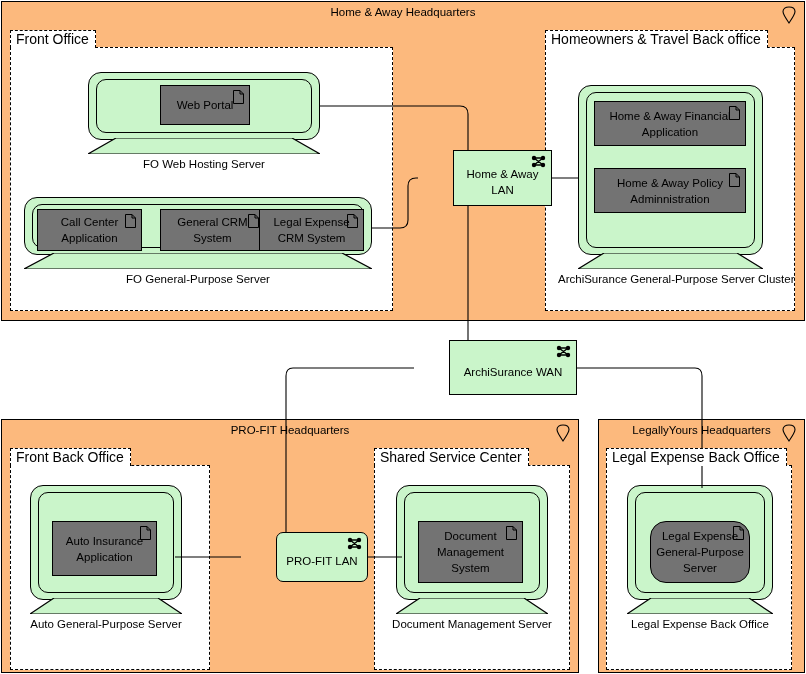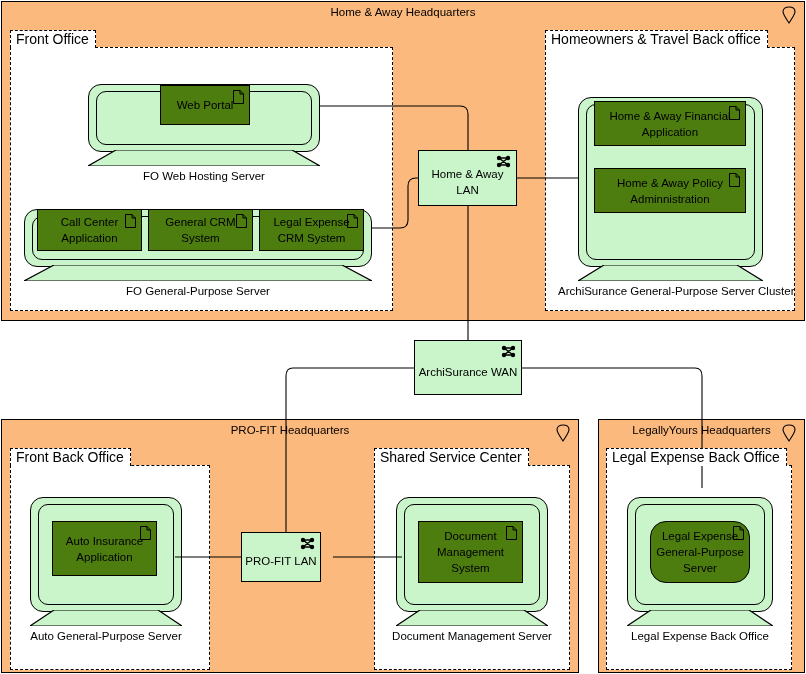--- a/index.html
+++ b/index.html
@@ -49,21 +49,21 @@
   }
   .grouping-body{
     position:absolute;
     left:0;top:17px;right:0;bottom:0;
     box-sizing:border-box;
     border:1px dashed #000;
     background:#fff;
   }
 
   
-  .device{position:absolute;margin-top:12px;}
+  .device{position:absolute;}
   .device .outer{
     position:absolute;left:0;top:0;right:0;
     height:calc(100% - 30px);
     box-sizing:border-box;
     background:#caf5ca;
     border:1px solid #000;
     border-radius:13px;
   }
   .device .inner{
     position:absolute;
@@ -85,21 +85,21 @@
     text-align:center;
     font-size:11.5px;
     color:#000;
     white-space:nowrap;
   }
 
   
   .appcomp{
     position:absolute;
     box-sizing:border-box;
-    background:#4d7c0f;
+    background:#737373;
     border:1px solid #000;
     display:flex;
     align-items:center;
     justify-content:center;
     text-align:center;
     font-size:11.5px;
     line-height:16px;
     color:#000;
     padding:2px 4px;
   }
@@ -117,20 +117,21 @@
     border:1px solid #000;
     display:flex;
     align-items:center;
     justify-content:center;
     text-align:center;
     font-size:11.5px;
     line-height:16px;
     color:#000;
     padding-top:8px;
     z-index:2;
+    margin-left:35px;
   }
   .net-icon{
     position:absolute;
     right:5px;top:4px;
     width:15px;height:13px;
   }
 
   
   svg.wires{
     position:absolute;left:0;top:0;
@@ -238,21 +239,21 @@
     </svg>
     <div class="dev-label">FO General-Purpose Server</div>
   </div>
   <div class="appcomp" style="left:37px;top:209px;width:105px;height:42px;">
     <span>Call Center Application</span>
     <svg class="doc-icon" viewBox="0 0 11 14">
       <path d="M0.5,0.5 H7 L10.5,4 V13.5 H0.5 Z" fill="none" stroke="#000" stroke-width="1"></path>
       <path d="M7,0.5 V4 H10.5" fill="none" stroke="#000" stroke-width="1"></path>
     </svg>
   </div>
-  <div class="appcomp" style="left:148px;top:209px;width:105px;height:42px;">
+  <div class="appcomp" style="left:160px;top:209px;width:105px;height:42px;">
     <span>General CRM System</span>
     <svg class="doc-icon" viewBox="0 0 11 14">
       <path d="M0.5,0.5 H7 L10.5,4 V13.5 H0.5 Z" fill="none" stroke="#000" stroke-width="1"></path>
       <path d="M7,0.5 V4 H10.5" fill="none" stroke="#000" stroke-width="1"></path>
     </svg>
   </div>
   <div class="appcomp" style="left:259px;top:209px;width:105px;height:42px;">
     <span>Legal Expense CRM System</span>
     <svg class="doc-icon" viewBox="0 0 11 14">
       <path d="M0.5,0.5 H7 L10.5,4 V13.5 H0.5 Z" fill="none" stroke="#000" stroke-width="1"></path>
@@ -335,32 +336,32 @@
     <span>Home &amp; Away LAN</span>
     <svg class="net-icon" viewBox="0 0 15 13">
       <path d="M3,3 L12,10 M12,3 L3,10 M3,3 L12,3 M3,10 L12,10" stroke="#000" stroke-width="1.4" fill="none"></path>
       <circle cx="3" cy="3" r="2.2" fill="#000"></circle>
       <circle cx="12" cy="3" r="2.2" fill="#000"></circle>
       <circle cx="3" cy="10" r="2.2" fill="#000"></circle>
       <circle cx="12" cy="10" r="2.2" fill="#000"></circle>
     </svg>
   </div>
 
-  <div class="network" style="left:414px;top:340px;width:108px;height:55px;">
+  <div class="network" style="left:414px;top:340px;width:128px;height:55px;">
     <span>ArchiSurance WAN</span>
     <svg class="net-icon" viewBox="0 0 15 13">
       <path d="M3,3 L12,10 M12,3 L3,10 M3,3 L12,3 M3,10 L12,10" stroke="#000" stroke-width="1.4" fill="none"></path>
       <circle cx="3" cy="3" r="2.2" fill="#000"></circle>
       <circle cx="12" cy="3" r="2.2" fill="#000"></circle>
       <circle cx="3" cy="10" r="2.2" fill="#000"></circle>
       <circle cx="12" cy="10" r="2.2" fill="#000"></circle>
     </svg>
   </div>
 
-  <div class="network" style="left:241px;top:532px;width:80px;height:50px;">
+  <div class="network" style="left:241px;top:532px;width:92px;height:50px;border-radius:7px;">
     <span>PRO-FIT LAN</span>
     <svg class="net-icon" viewBox="0 0 15 13">
       <path d="M3,3 L12,10 M12,3 L3,10 M3,3 L12,3 M3,10 L12,10" stroke="#000" stroke-width="1.4" fill="none"></path>
       <circle cx="3" cy="3" r="2.2" fill="#000"></circle>
       <circle cx="12" cy="3" r="2.2" fill="#000"></circle>
       <circle cx="3" cy="10" r="2.2" fill="#000"></circle>
       <circle cx="12" cy="10" r="2.2" fill="#000"></circle>
     </svg>
   </div>
 

